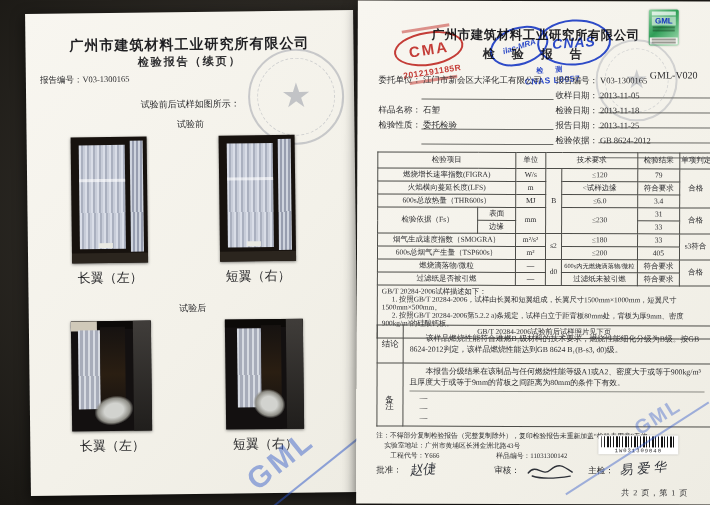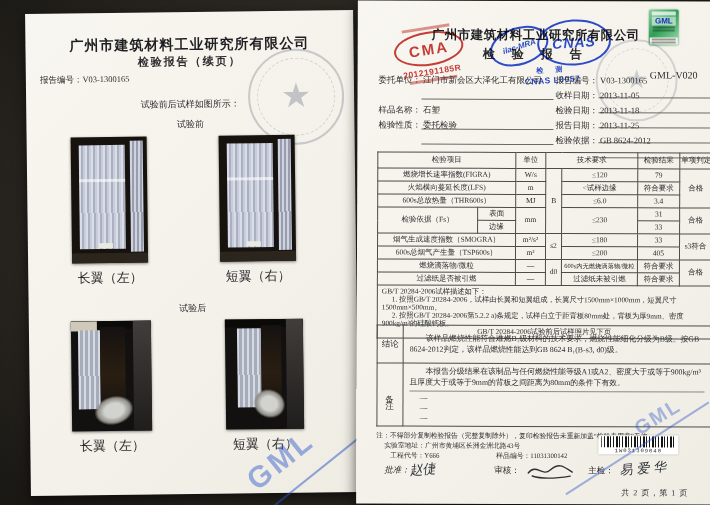--- a/index.html
+++ b/index.html
@@ -354,21 +354,21 @@
   <div class="foot-addr">实验室地址：广州市黄埔区长洲金洲北路43号</div>
   <div class="foot-proj">工程代号：Y666</div>
   <div class="foot-sample">样品编号：11031300142</div>
 
   <div class="barcode">
     <div class="bars"></div>
     <div class="bc-num">1W031309040</div>
   </div>
 
   <div class="sig-row">
-    <span class="slab" style="left:8px;font-style:italic;">批准：</span>
+    <span class="slab" style="left:0;">批准：</span>
     <span class="sig" style="position:absolute;left:34px;top:0;">赵倢</span>
     <span class="slab" style="left:118px;font-family:Liberation Serif, serif;">审核：</span>
     <svg style="position:absolute;left:148px;top:0;" width="52" height="20">
       <path d="M4 12 C12 2, 18 16, 26 9 S 38 4, 48 11 M8 15 C20 19, 34 17, 46 15" stroke="#2e3138" fill="none" stroke-width="1.4" stroke-linecap="round"></path>
     </svg>
     <span class="slab" style="left:212px;">主检：</span>
     <span class="sig" style="position:absolute;left:244px;top:-2px;letter-spacing:4px;">易爱华</span>
   </div>
 
   <div class="page-info">共 2 页，第 1 页</div>

